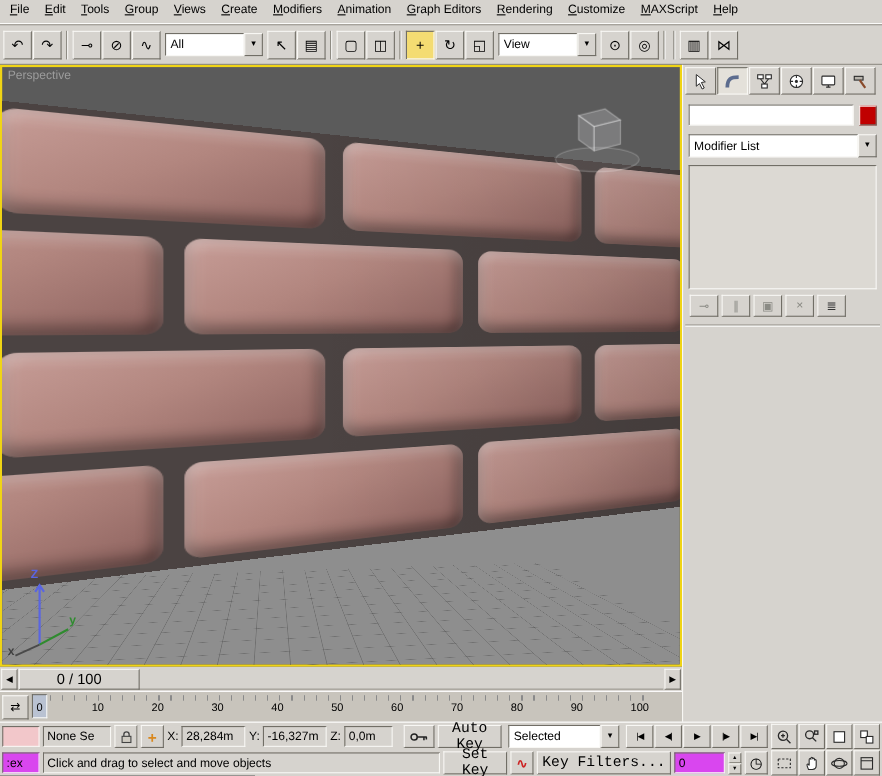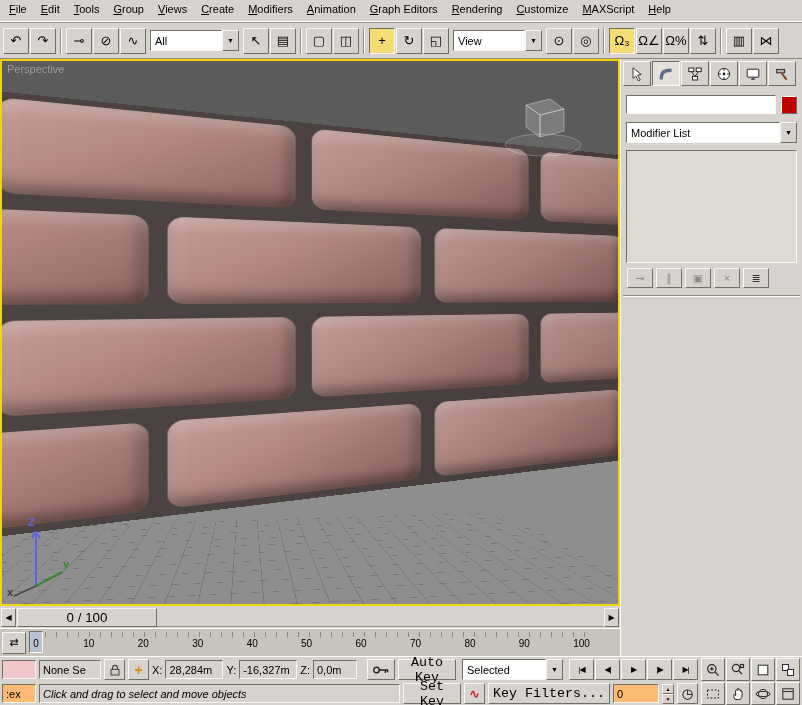--- a/index.html
+++ b/index.html
@@ -10,21 +10,21 @@
   u { text-decoration:underline; }
 
   
   .btn { display:inline-flex; align-items:center; justify-content:center; background:#d6d3ce;
          border:1px solid; border-color:#f8f7f4 #716e66 #716e66 #f8f7f4; cursor:default;
          font-family:inherit; color:#000; padding:0; }
   .btn.pressed { border-color:#716e66 #f8f7f4 #f8f7f4 #716e66; background:#f4dc72; }
   .sunken, .field { border:1px solid; border-color:#716e66 #f8f7f4 #f8f7f4 #716e66; }
   .field { display:flex; align-items:center; height:19px; padding:0 3px; background:#d6d3ce;
            overflow:hidden; white-space:nowrap; }
-  .white { background:#fdba74; }
+  .white { background:#d946ef; }
 
   
   .menubar { position:absolute; top:0; left:0; width:100%; height:22px; display:flex;
              align-items:flex-start; padding:0 2px; border-bottom:1px solid #fff; }
   .menu-item { padding:3px 7px; }
 
   
   .toolbar { position:absolute; top:22px; left:0; width:100%; height:37px; display:flex;
              align-items:center; padding:0 3px; gap:1px; background:#d6d3ce;
              border-top:1px solid #9a968e; border-bottom:1px solid #8a877f; }
@@ -63,21 +63,21 @@
   .ax-z { left:22px; top:0; color:#5965e2; }
   .ax-x { left:1px; top:70px; color:#3f3f3f; }
   .ax-y { left:57px; top:42px; color:#2f8b2f; }
   .gizmo-cube { position:absolute; left:486px; top:26px; }
 
   
   .timeslider { position:absolute; left:0; top:606px; width:620px; height:22px; display:flex;
                 align-items:center; gap:1px; padding:1px; }
   .ts-arrow { width:15px; height:19px; font-size:8px; }
   .ts-track { flex:1; height:19px; display:flex; border-bottom:1px solid #9a968e; }
-  .ts-handle { width:140px; height:19px; }
+  .ts-handle { width:110px; height:19px; }
   .ruler { position:absolute; left:0; top:628px; width:620px; height:28px; background:#c8c4bc;
            border-top:1px solid #fff; display:flex; align-items:center; padding:0 2px; }
   .ruler-btn { width:24px; height:22px; font-size:11px; }
   .ruler-ticks { position:relative; flex:0 0 558px; margin-left:6px; height:24px; }
   .ruler-ticks::before { content:""; position:absolute; left:2px; right:2px; top:1px; height:5px;
       background:repeating-linear-gradient(90deg,#8a8a8a 0 1px,transparent 1px 11px); }
   .frame-marker { position:absolute; left:-3px; top:0; width:14px; height:22px; background:#b9c2d2; }
   .tick-row { position:absolute; left:0; right:0; top:7px; display:flex; justify-content:space-between; font-size:10px; }
   .tick { min-width:8px; text-align:center; }
 
@@ -87,21 +87,21 @@
             gap:3px; padding:0 2px; }
   .sb-row1 { top:1px; } .sb-row2 { top:25px; }
   .mini { width:34px; }
   .mini-pink { background:#f2c7ca; }
   .sel-field { width:62px; }
   .coord-field { width:58px; }
   .coord-field.z { width:44px; }
   .sb-btn { height:21px; padding:0 4px;font-family:Liberation Mono, monospace; }
   .icon-btn { width:21px; height:21px; }
   .auto-key { width:58px; }
-  .prompt { flex:1;font-style:italic; }
+  .prompt { flex:1; }
   .sb-spacer { flex:1; }
   .playback { display:flex; gap:1px; }
   .pb-btn { width:25px; height:21px; font-size:8px; letter-spacing:-1px; }
   .frame-field { width:46px; }
   .spinner { display:flex; flex-direction:column; width:12px; }
   .spinner .btn { height:10px; width:12px; font-size:5px; }
   .sb-nav { position:absolute; right:1px; top:1px; width:100px; height:47px; display:grid;
             grid-template-columns:repeat(4,24px); grid-auto-rows:23px; gap:1px; }
   .nav-btn { width:24px; height:23px; }
   .nav-btn svg, .cp-tab svg { display:block; }
@@ -188,27 +188,20 @@
     <span class="dd">
       <span class="dd-text">View</span>
       <button class="btn dd-arrow">▼</button>
     </span>
     <span class="tb-group">
 
     <button class="btn tb-btn">⊙</button>
         <button class="btn tb-btn">◎</button>
       </span>
     <span class="tb-sep"></span>
-    <span class="tb-group">
-
-    <button class="btn tb-btn pressed">Ω₃</button>
-        <button class="btn tb-btn">Ω∠</button>
-        <button class="btn tb-btn">Ω%</button>
-        <button class="btn tb-btn">⇅</button>
-      </span>
     <span class="tb-sep"></span>
     <span class="tb-group">
 
     <button class="btn tb-btn">▥</button>
         <button class="btn tb-btn">⋈</button>
       </span>
   </div>
 
   <div class="viewport">
     <div class="ground"></div>

